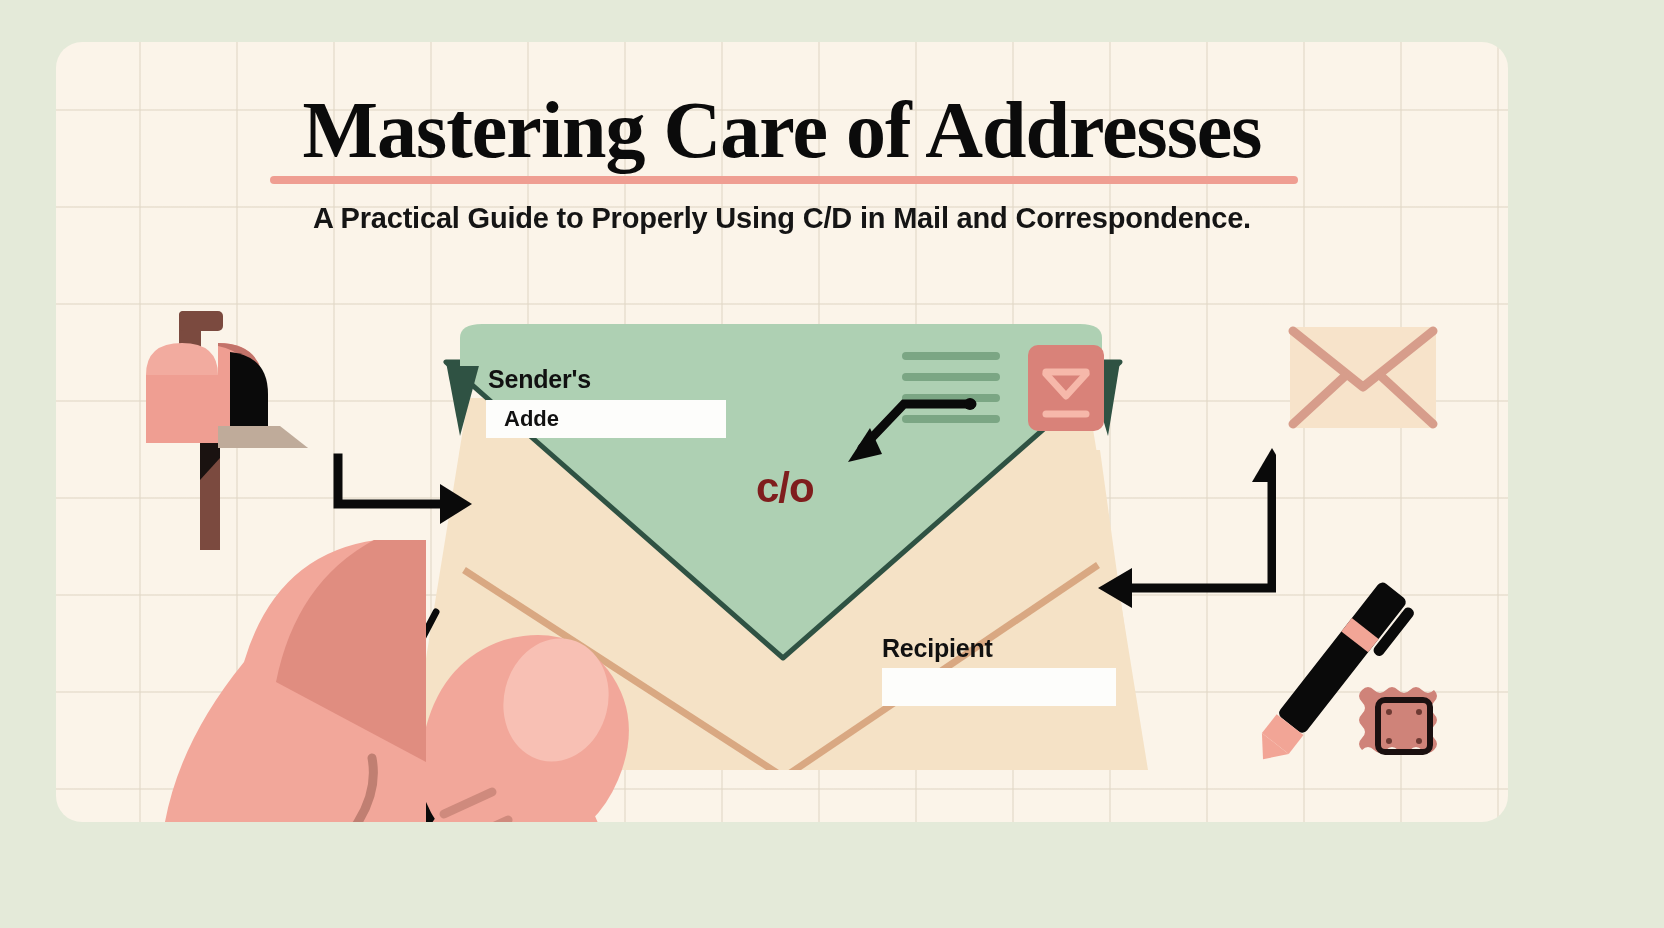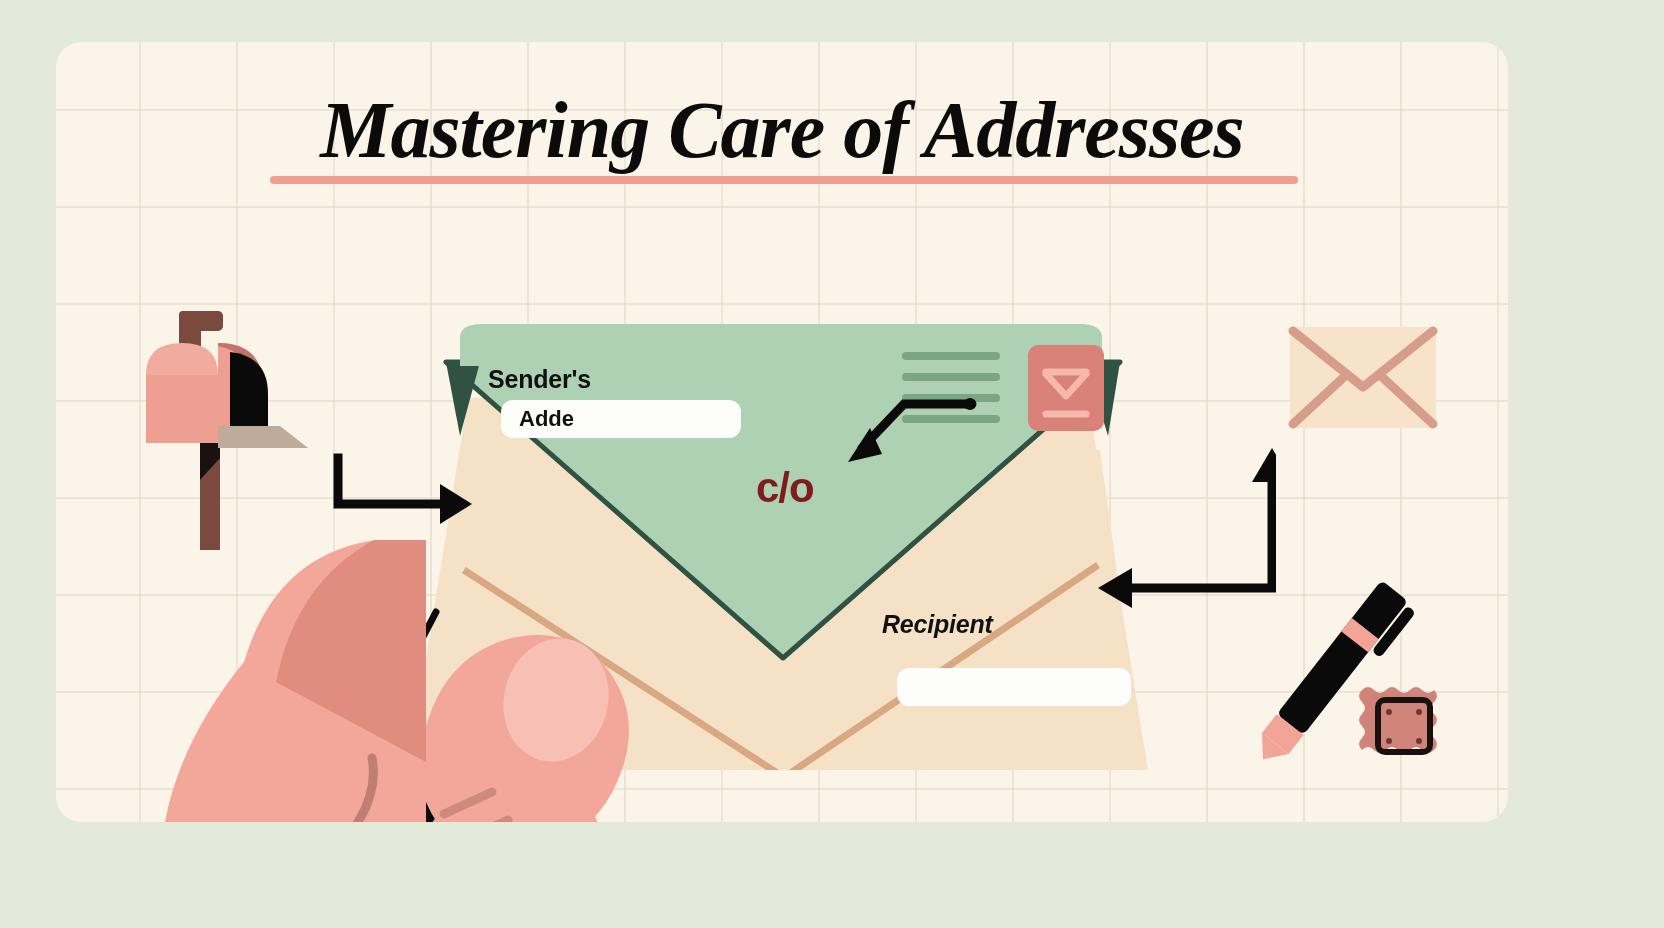--- a/index.html
+++ b/index.html
@@ -38,21 +38,20 @@
     background-position: -14px -30px;
     pointer-events: none;
   }
 
   
   .title-wrap {
     position: absolute;
     left: 0; right: 0;
     top: 48px;
     text-align: center;
-    font-style: italic;
   }
   .title {
     font-family: "Liberation Serif", serif;
     font-weight: bold;
     font-size: 80px;
     line-height: 1;
     letter-spacing: -1px;
     color: #0b0b0b;
     margin: 0;
     display: inline-block;
@@ -98,58 +97,58 @@
   .ov { position: absolute; }
   .lbl {
     font-size: 25px;
     font-weight: bold;
     color: #111;
     letter-spacing: -0.2px;
     white-space: nowrap;
   }
   .field {
     background: #fdfdfb;
-    border-radius: 12px;
+    border-radius: 0;
     display: flex;
     align-items: center;
     padding: 0 18px;
     font-size: 22px;
     font-weight: bold;
     color: #111;
     box-sizing: border-box;
-    margin-left: 15px;
   }
   #sender-label    { left: 432px; top: 323px; }
   #sender-field    { left: 430px; top: 358px; width: 240px; height: 38px; }
   #co-text {
     left: 700px; top: 422px;
     font-size: 42px;
     font-weight: bold;
     color: #7f1d1d;
     letter-spacing: -1px;
   }
   #postal-field    { left: 625px; top: 452px; width: 216px; height: 42px; }
-  #recipient-label { left: 826px; top: 568px; font-style: italic; }
+  #recipient-label { left: 826px; top: 592px; }
   #recipient-field { left: 826px; top: 626px; width: 234px; height: 38px; }
 
   
   #hand { position: absolute; left: 70px; top: 420px; width: 620px; height: 470px; }
 </style>
 </head>
 <body>
 
 <div id="stage">
 
   <div id="card">
     <div class="grid"></div>
 
     <div class="title-wrap">
       <h1 class="title">Mastering Care of Addresses</h1>
     </div>
     <div class="title-rule"></div>
+    <div class="subtitle">A Practical Guide to Properly Using C/D in Mail and Correspondence.</div>
 
     <svg class="mailbox" viewBox="0 0 176 250">
       <rect x="66" y="118" width="20" height="132" fill="#7b4a3f"></rect>
       <path d="M66 118 h20 v40 l-20 22 z" fill="#1a1210"></path>
       <rect x="45" y="11" width="22" height="62" rx="4" fill="#7b4a3f"></rect>
       <rect x="45" y="11" width="44" height="20" rx="5" fill="#7b4a3f"></rect>
       <path d="M12 75 h72 v68 h-72 z" fill="#ef9e92"></path>
       <path d="M12 75 q0 -32 36 -32 q36 0 36 32 z" fill="#f2ab9f"></path>
       <path d="M84 43 q46 0 46 47 v53 h-46 z" fill="#ef9e92"></path>
       <path d="M84 43 q46 0 46 47 v53 h-10 v-53 q0 -37 -36 -44 z" fill="#c2736a"></path>

